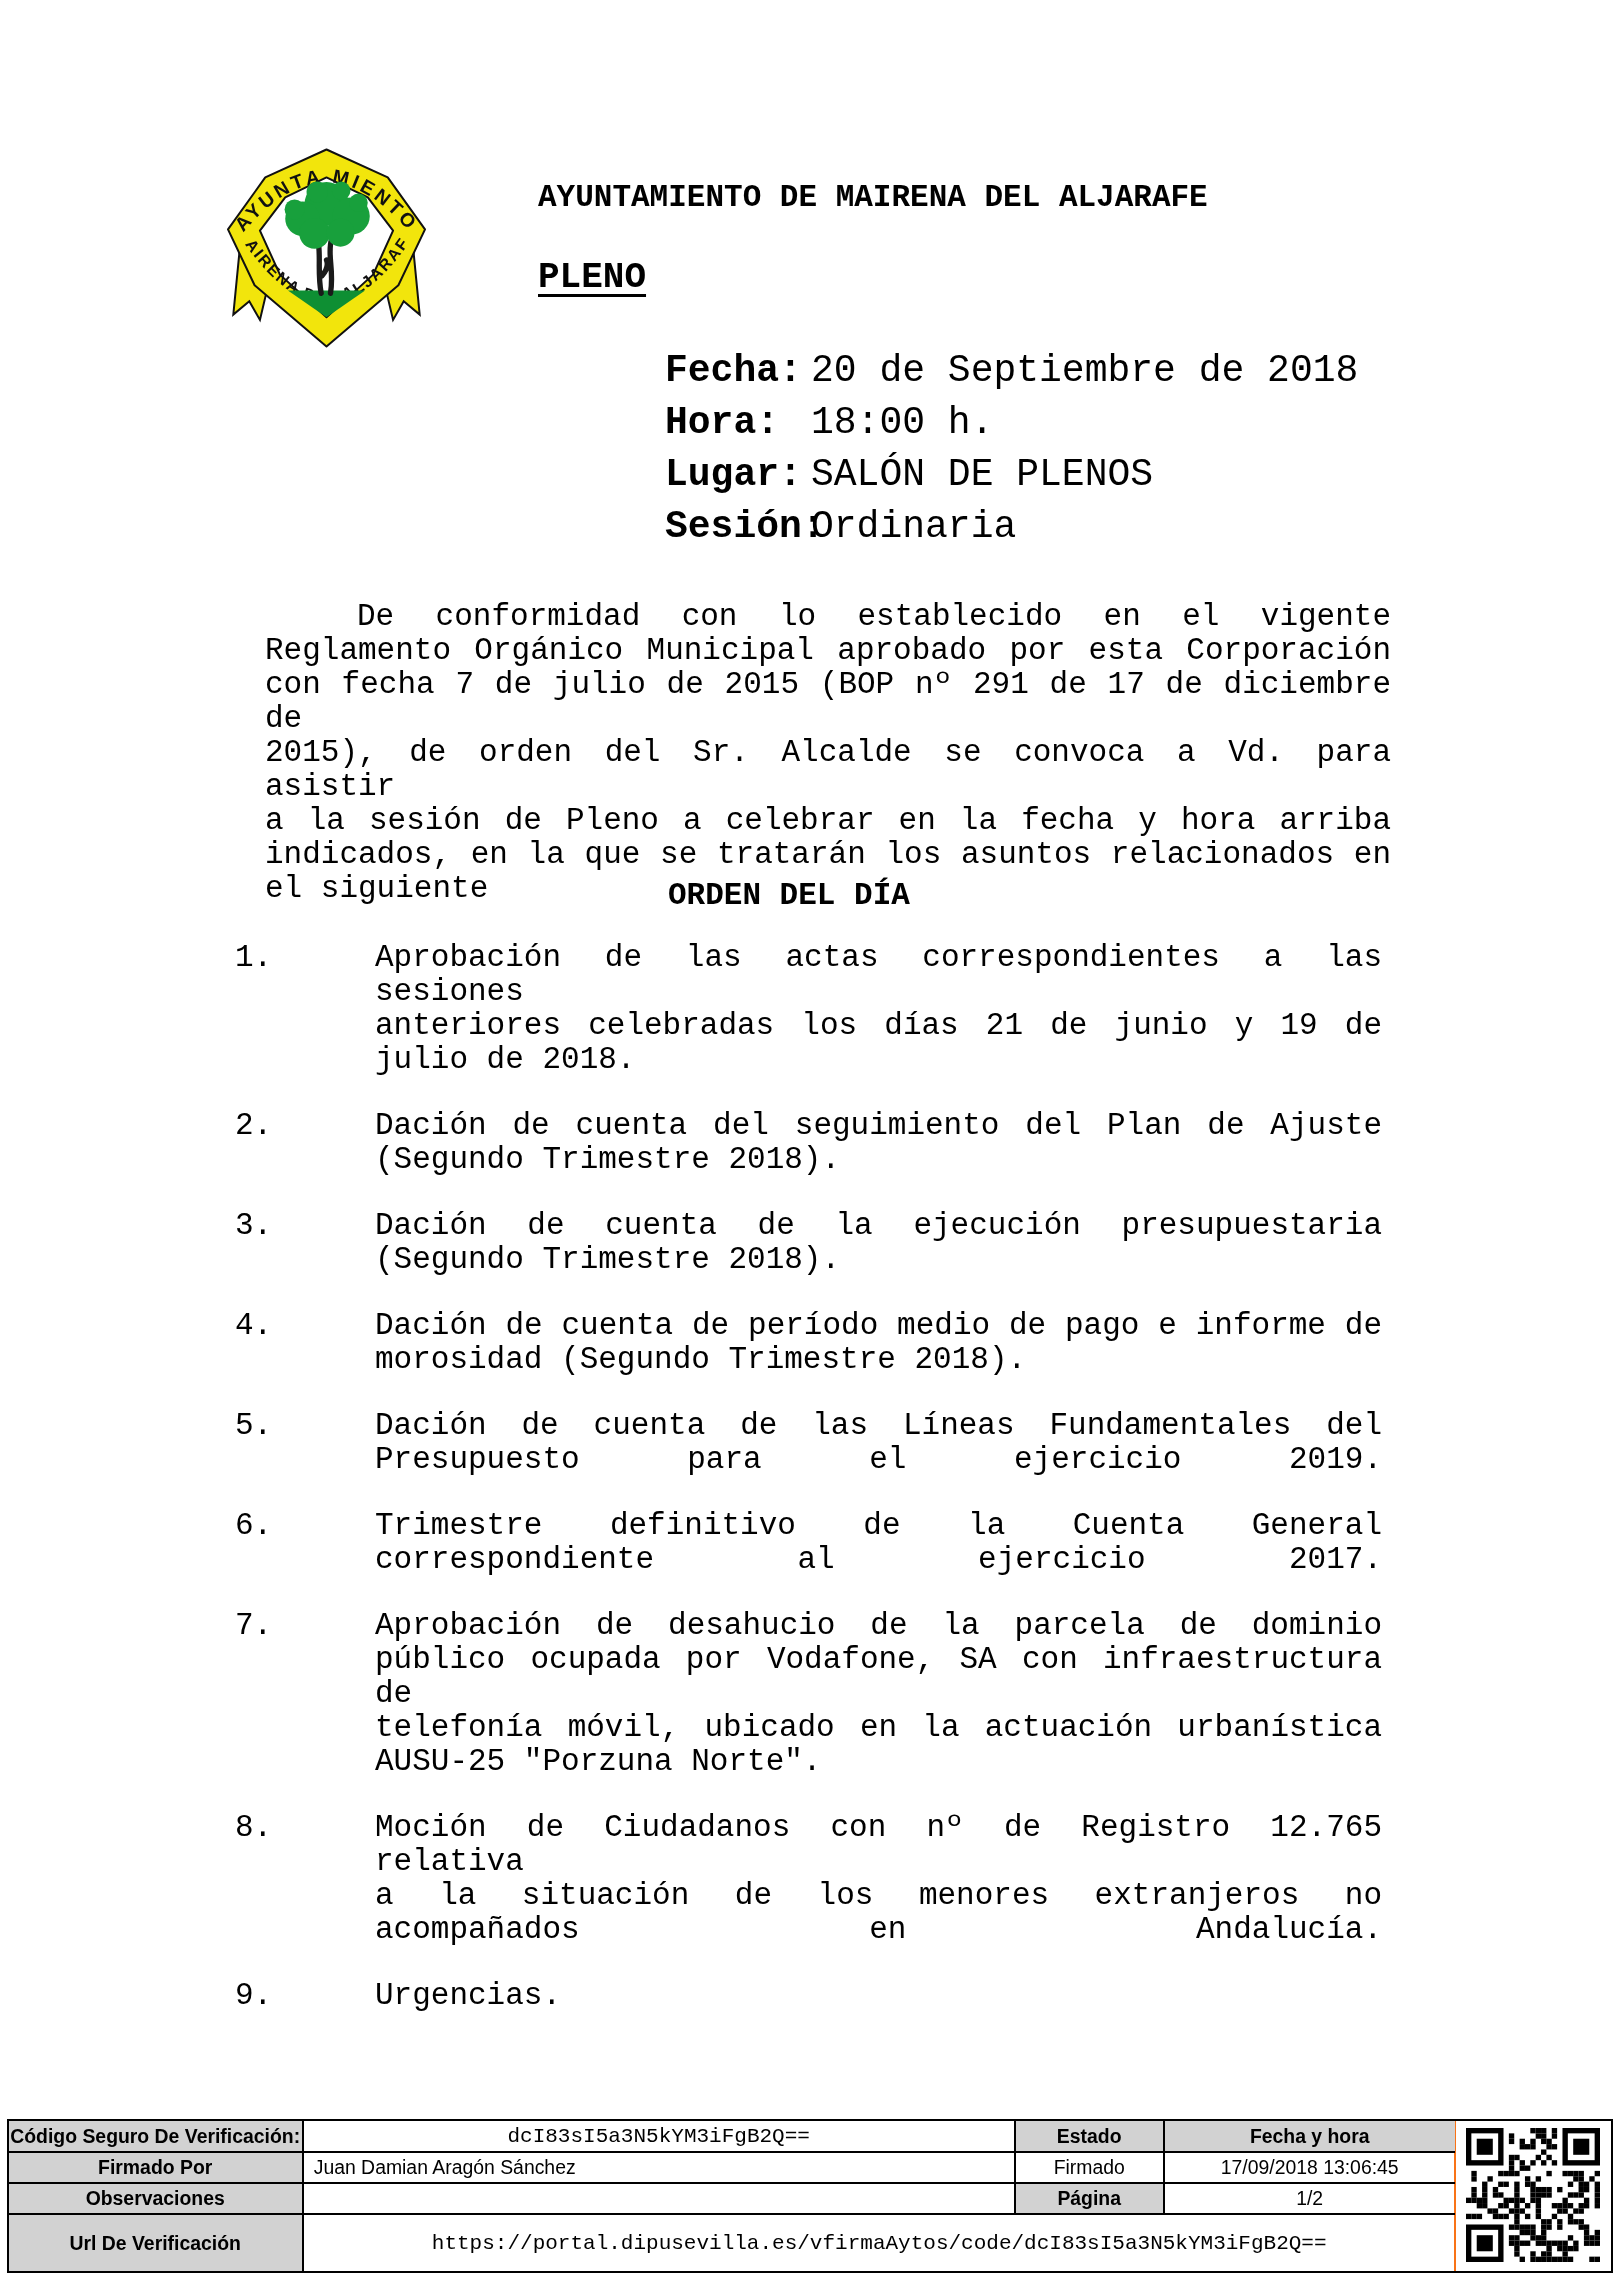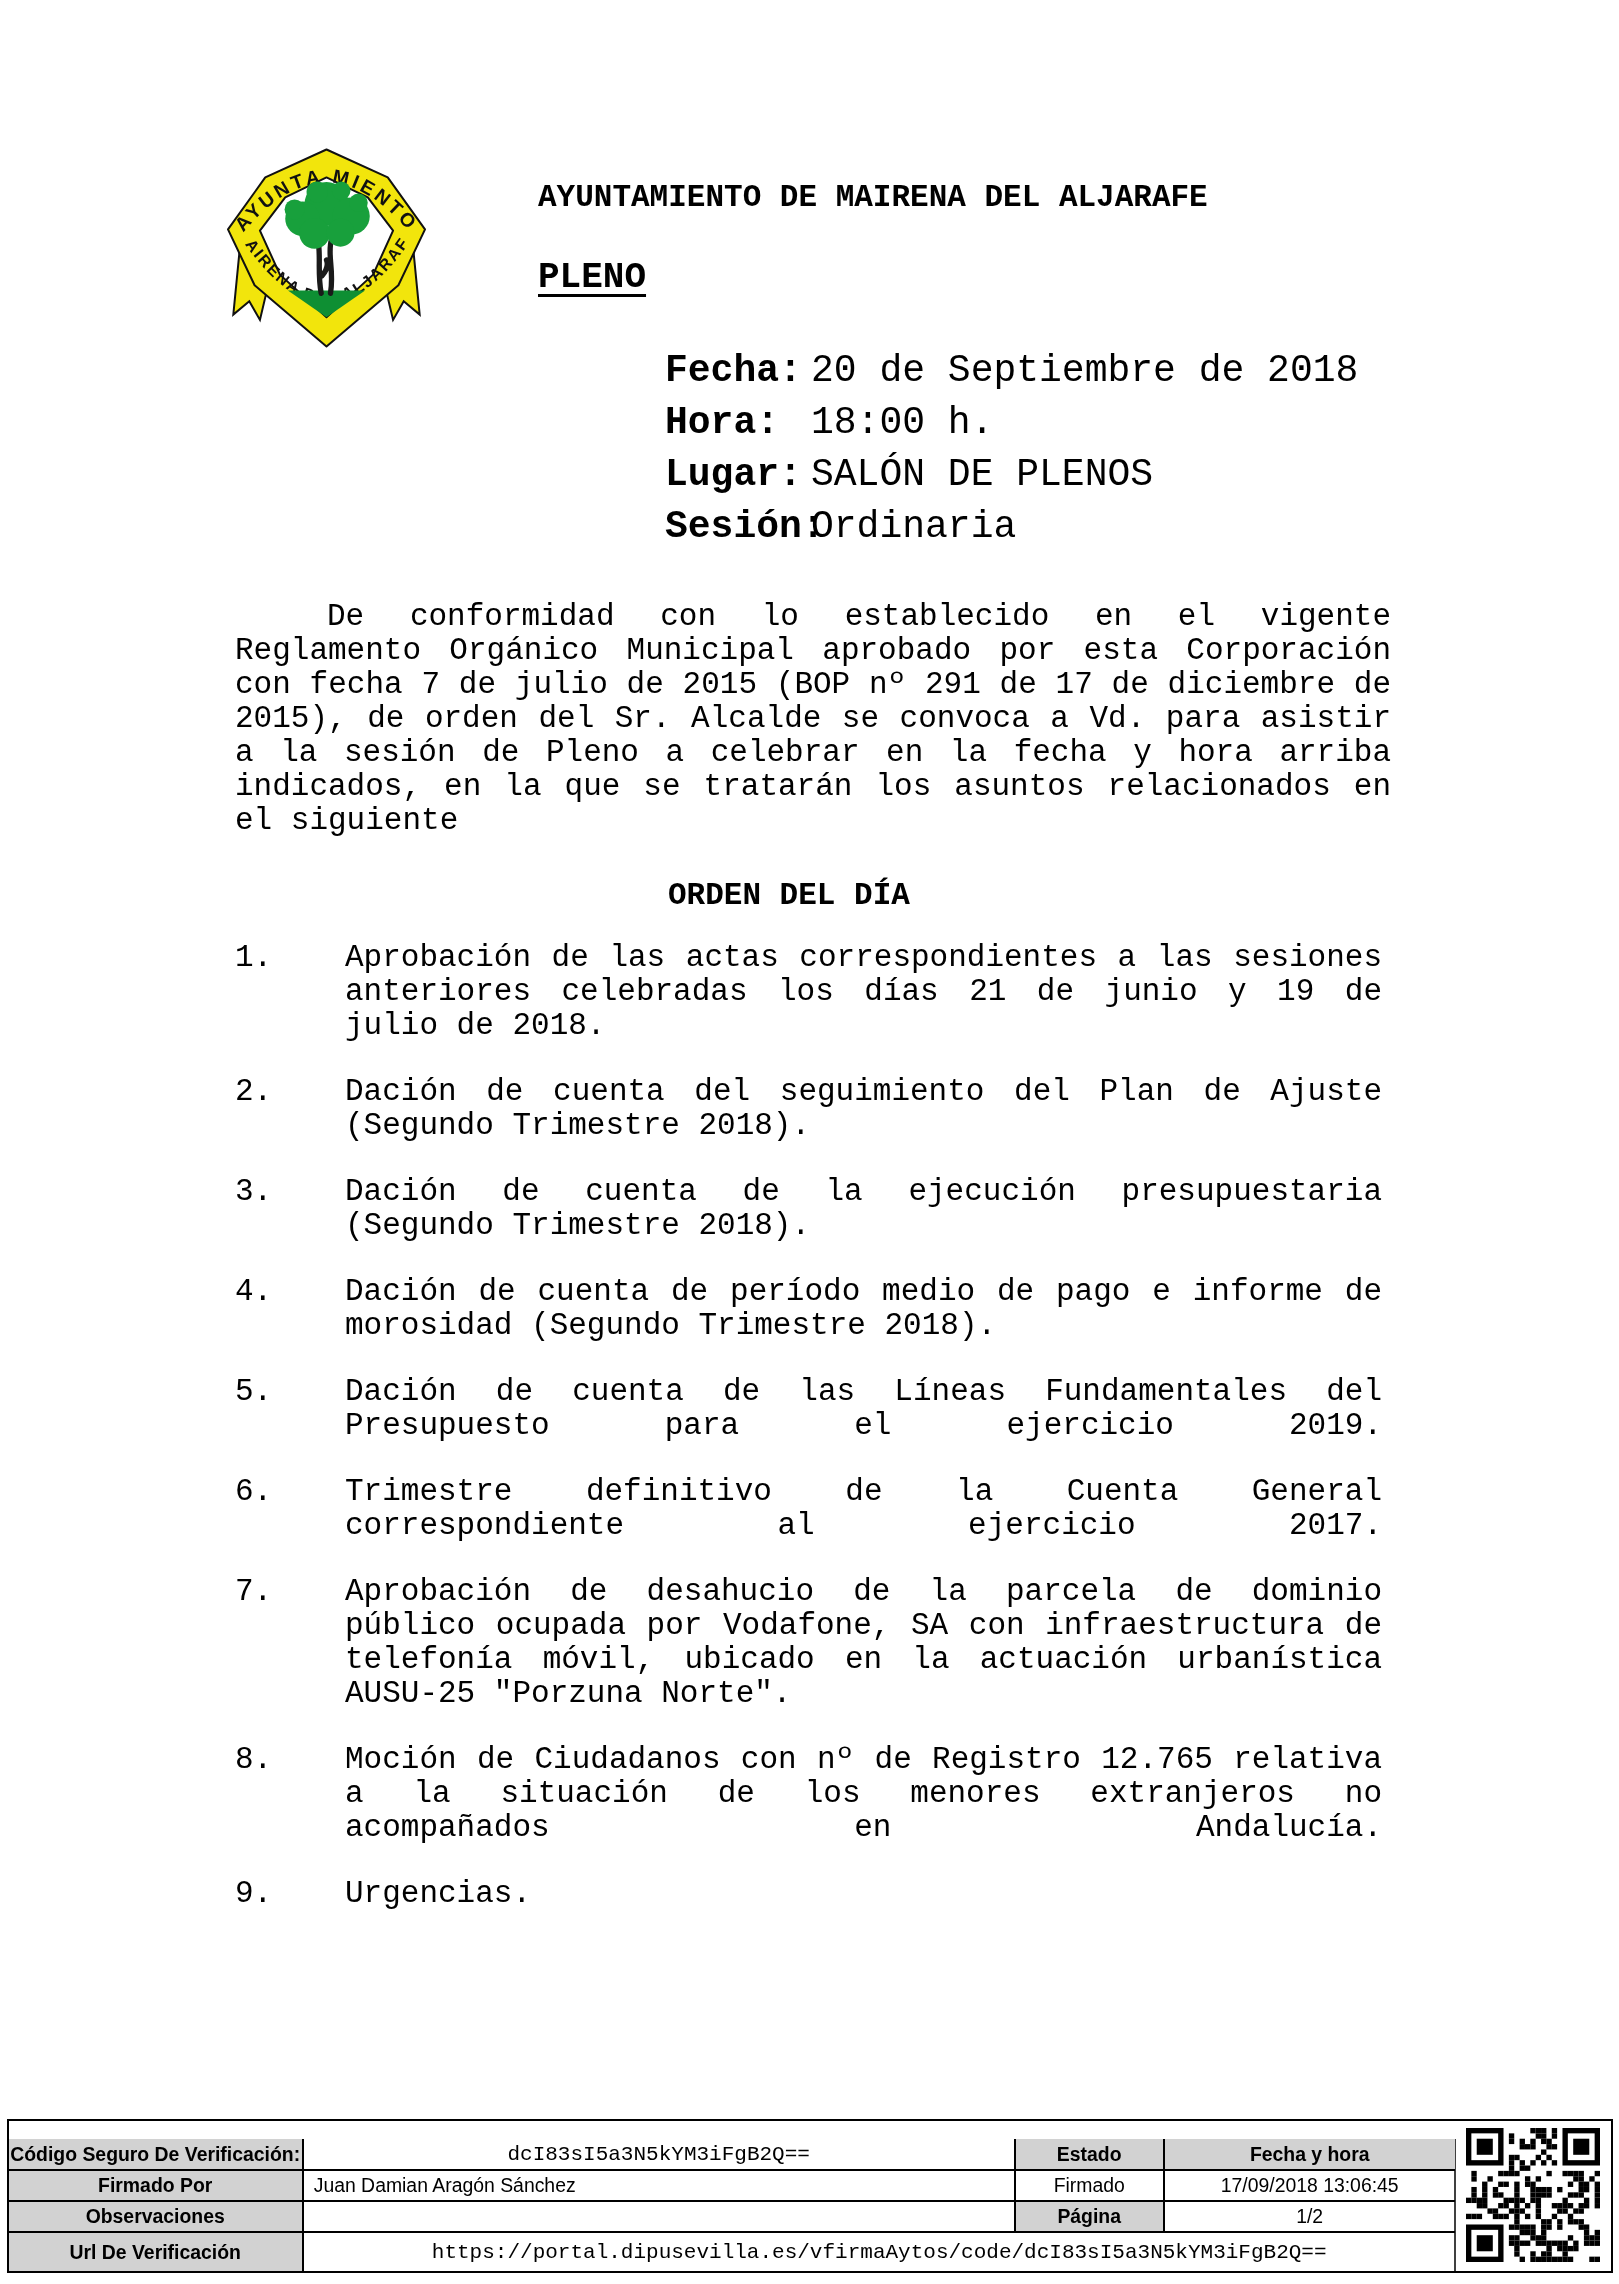--- a/index.html
+++ b/index.html
@@ -10,35 +10,35 @@
   .pleno{position:absolute;left:538px;top:257px;font-size:36px;font-weight:700;
          text-decoration:underline;text-decoration-thickness:2.7px;text-underline-offset:6.7px;}
 
   .logo{position:absolute;left:220px;top:147px;width:213px;height:202px;}
 
   .meta{position:absolute;left:665px;top:354px;font-size:38px;}
   .meta-row{height:52px;line-height:34px;white-space:nowrap;}
   .meta-label{display:inline-block;width:146px;font-weight:700;}
 
   .intro{position:absolute;left:235px;top:600px;width:1156px;font-size:31px;line-height:34px;}
-  .tline{min-height:34px;}
+  .tline{min-height:34px;margin-left:30px;}
   .tline.j{text-align:justify;text-align-last:justify;}
   .tline.indent{padding-left:92px;}
 
   .agenda-h{position:absolute;left:668px;top:878px;font-size:31px;font-weight:700;white-space:nowrap;}
 
   .list{position:absolute;left:235px;top:941px;width:1147px;font-size:31px;line-height:34px;}
   .item{display:flex;margin-bottom:32px;}
   .num{width:110px;flex:none;}
   .ilines{flex:1;min-width:0;}
 
   .footer{position:absolute;left:6.7px;top:2119px;width:1602px;height:150px;border:2.7px solid #000;
           display:flex;font-family:"Liberation Sans","DejaVu Sans",sans-serif;background:#fff;}
   .ftable{flex:none;width:1445px;display:grid;grid-template-columns:295px 712px 149px 290px;
-          grid-template-rows:32px 31px 31px 1fr;border-right:2px solid #404040;margin-top:18px;}
+          grid-template-rows:32px 31px 31px 1fr;border-right:2px solid #f97316;}
   .cell{border-right:2px solid #000;border-bottom:2px solid #000;display:flex;align-items:center;
         justify-content:center;font-size:19.4px;overflow:hidden;box-sizing:border-box;}
   .cell.lab{background:#d2d2d2;font-weight:700;}
   .cell.left{justify-content:flex-start;padding-left:10px;}
   .cell.mono{font-family:"Liberation Mono","DejaVu Sans Mono",monospace;font-size:21px;font-weight:400;}
   .cell.noB{border-bottom:none;}
   .cell.noR{border-right:none;}
   .cell.span3{grid-column:2/5;}
   .qrbox{flex:1;position:relative;background:#fff;}
   .qrbox svg{position:absolute;left:10px;top:7.4px;}

